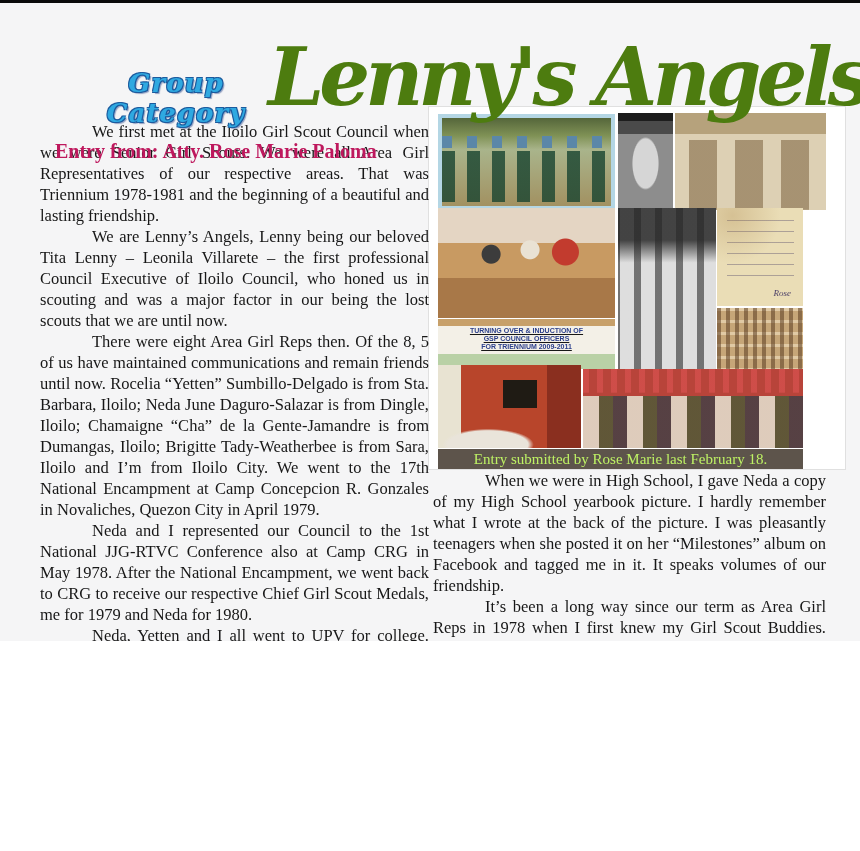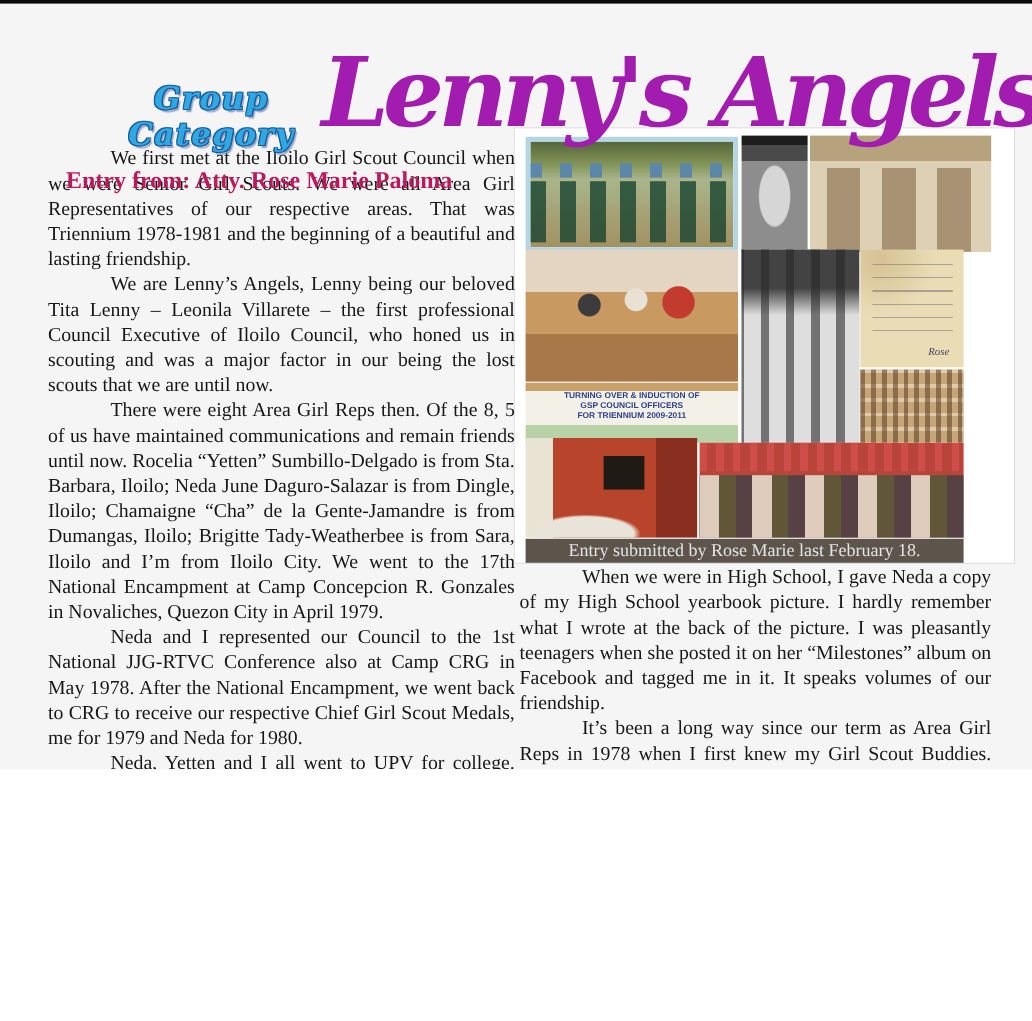--- a/index.html
+++ b/index.html
@@ -16,39 +16,39 @@
     font-family:"DejaVu Serif", serif; font-weight:bold; font-style:italic;
     font-size:26px; text-align:center; letter-spacing:1px; color:#2fa9e1;
     text-shadow:-1px -1px 0 #1c5b9e, 1px -1px 0 #1c5b9e, -1px 1px 0 #1c5b9e,
                  1px 1px 0 #1c5b9e, 2px 2px 1px rgba(30,60,130,.45);
     z-index:5;
   }
   .big-title{
     position:absolute; left:268px; top:22px; width:490px; height:120px;
     font-family:"DejaVu Serif", serif; font-style:italic; font-weight:bold;
     font-size:80px; line-height:110px; letter-spacing:-5px; text-align:center;
-    color:#a21caf; z-index:6; pointer-events:none; white-space:nowrap;
+    color:#4d7c0f; z-index:6; pointer-events:none; white-space:nowrap;
   }
   .entry-from{
     position:absolute; left:55px; top:103px; width:380px;
     font-weight:bold; font-size:20px; color:#be185d; z-index:5;margin-top:37px;
   }
 
   
   .col{position:absolute; font-size:16.5px; line-height:21px; text-align:justify; z-index:2;}
   .col p{margin:0; text-indent:52px;font-family:Liberation Serif, serif;}
   .col-left{left:40px; top:121px; width:389px;}
   .col-right{left:433px; top:470px; width:393px;}
 
   
   .collage{
     position:absolute; left:428px; top:106px; width:418px; height:364px;
     background:#ffffff; border:1px solid #e0e0e0; box-sizing:border-box; z-index:1;
   }
-  .photo{position:absolute; box-sizing:border-box;}
+  .photo{position:absolute; box-sizing:border-box;text-decoration:underline;}
 
   .ph-scouts{
     left:9px; top:7px; width:177px; height:96px;
     border:4px solid #b4d6e4;
     background-image:
       repeating-linear-gradient(90deg, #5b87a8 0 10px, rgba(0,0,0,0) 10px 25px),
       repeating-linear-gradient(90deg, rgba(24,68,48,.8) 0 13px, rgba(24,68,48,0) 13px 25px),
       linear-gradient(180deg,#55663b 0%, #7f9155 20%, #a9b48b 36%, #a29161 100%);
     background-size:100% 12px, 100% 58%, 100% 100%;
     background-position:0 24%, 0 88%, 0 0;
@@ -130,21 +130,21 @@
     background-image:
       repeating-linear-gradient(90deg, rgba(225,85,85,.55) 0 6px, rgba(0,0,0,0) 6px 14px),
       repeating-linear-gradient(90deg, rgba(246,236,220,.78) 0 16px, rgba(62,84,42,.55) 16px 30px, rgba(44,44,64,.55) 30px 44px),
       linear-gradient(180deg,#b8443a 0 34%, #8a5a48 34% 100%);
     background-size:100% 30%, 100% 66%, 100% 100%;
     background-position:0 0, 0 100%, 0 0;
     background-repeat:no-repeat;
   }
   .caption-bar{
     position:absolute; left:9px; top:342px; width:365px; height:20px;
-    background:#5d544b; color:#e5e5e5; font-size:15px; line-height:20px;
+    background:#5d544b; color:#bef264; font-size:15px; line-height:20px;
     text-align:center; white-space:nowrap; overflow:hidden;
   }
 </style>
 </head>
 <body>
 
 <div class="page">
   <div class="top-line"></div>
 
   <div class="category">Group Category</div>

